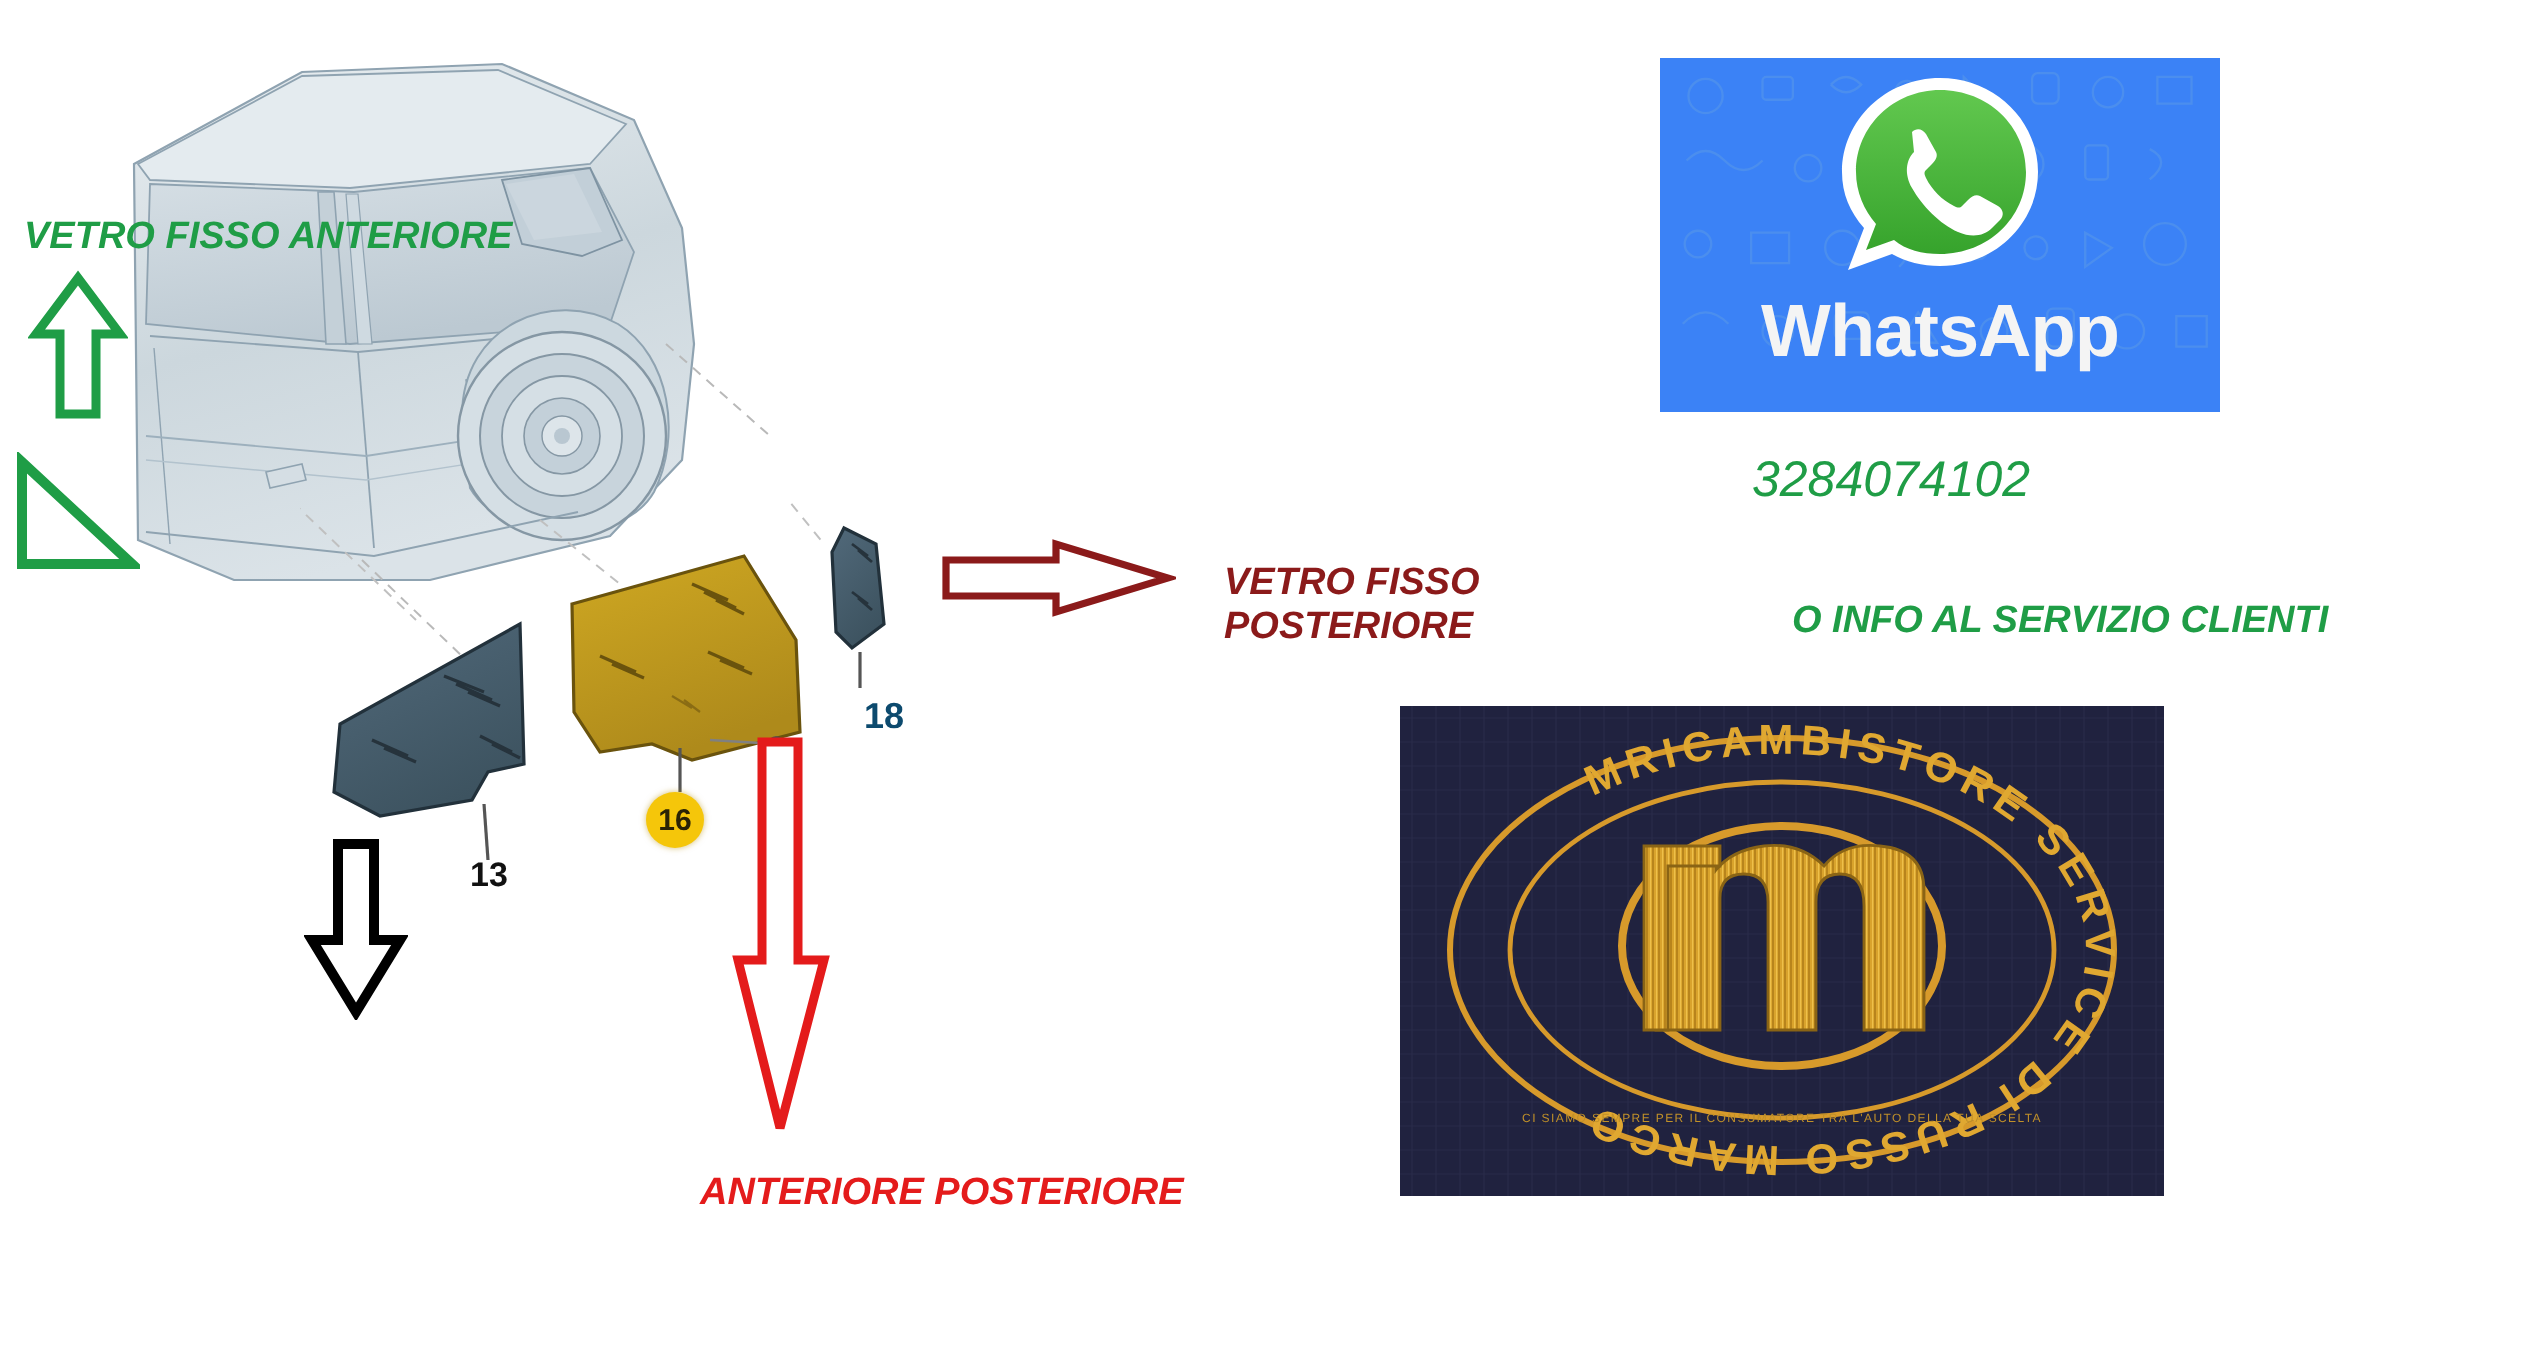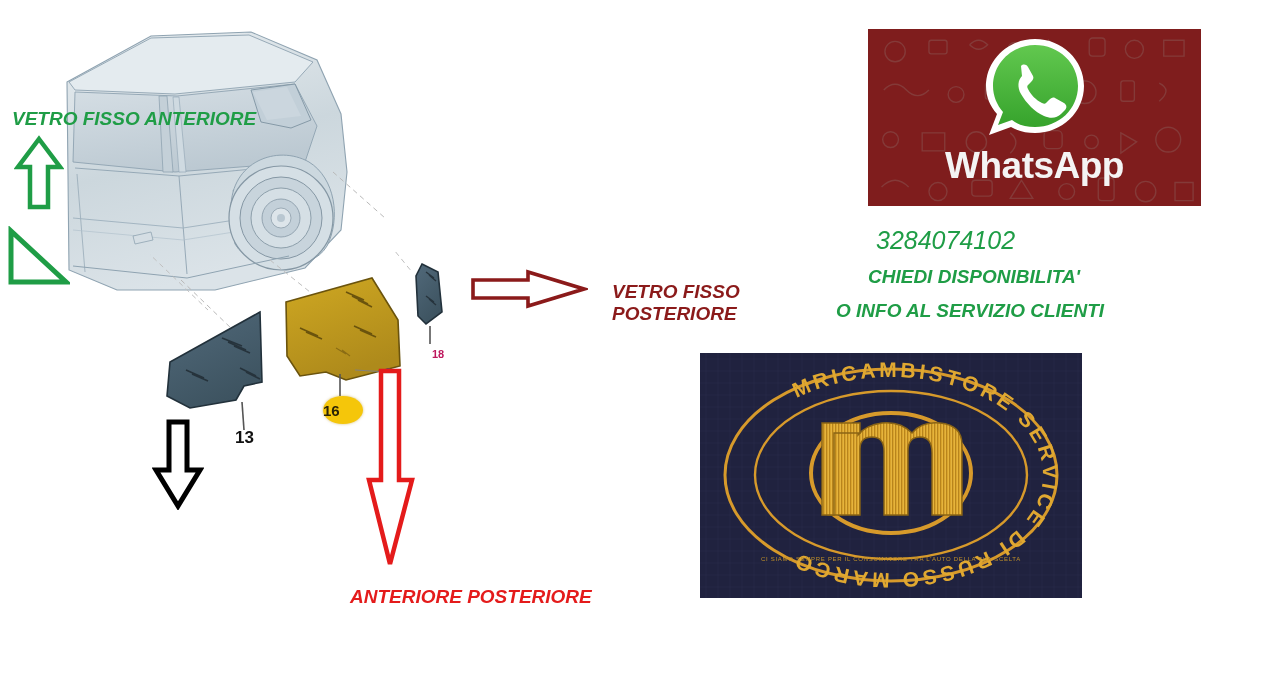--- a/index.html
+++ b/index.html
@@ -81,25 +81,25 @@
 
   
   #arrow-green-up   { left: 14px;  top: 135px; }
   #arrow-green-tri  { left: 6px;   top: 226px; }
   #arrow-black-down { left: 152px; top: 418px; }
   #arrow-red-down   { left: 366px; top: 368px; }
   #arrow-red-right  { left: 470px; top: 268px; }
 
   
   #whatsapp-banner {
-    left: 868px;
+    left: 830px;
     top: 29px;
-    width: 333px;
+    width: 280px;
     height: 177px;
-    background: #7f1d1d;
+    background: #3b82f6;
     overflow: hidden;
   }
   #whatsapp-banner .wa-pattern {
     position: absolute;
     inset: 0;
     opacity: .16;
   }
   #whatsapp-logo-circle {
     position: absolute;
     left: 50%;
@@ -132,21 +132,21 @@
   #contact-line-1 {
     left: 868px;
     top: 266px;
     font-size: 19px;
     font-weight: bold;
     font-style: italic;
     color: #1f9d46;
     white-space: nowrap;
   }
   #contact-line-2 {
-    left: 836px;
+    left: 896px;
     top: 300px;
     font-size: 19px;
     font-weight: bold;
     font-style: italic;
     color: #1f9d46;
     white-space: nowrap;
   }
 
   
   #shop-logo {
@@ -255,29 +255,29 @@
     <g>
       <path d="M272,14 L288,22 L292,62 L276,74 L268,66 L266,26 Z" fill="url(#gBlue)" stroke="#22313b" stroke-width="1.6"></path>
       <path d="M276,22 L284,28 M279,25 L286,31" stroke="#26333c" stroke-width="1.4" fill="none"></path>
       <path d="M276,46 L284,52 M279,49 L286,55" stroke="#26333c" stroke-width="1.4" fill="none"></path>
     </g>
     <path d="M280,76 L280,94" fill="none" stroke="#555" stroke-width="1.6"></path>
   </svg>
 
   <div class="abs" style="left:235px;top:428px;font-size:17px;font-weight:bold;color:#111;">13</div>
 
-  <div class="abs" style="left:323px;top:396px;width:40px;height:28px;border-radius:50%;background:#f5c60a;
-              display:flex;align-items:center;
+  <div class="abs" style="left:323px;top:396px;width:29px;height:28px;border-radius:50%;background:#f5c60a;
+              display:flex;align-items:center;justify-content:center;
               font-size:15px;font-weight:bold;color:#2a2305;box-shadow:0 0 3px rgba(180,140,0,.55);">
     <span>16</span>
   </div>
 
   <div class="abs" style="left:381px;top:397px;font-size:17px;font-weight:bold;color:#111;">17</div>
 
-  <div class="abs" style="left:432px;top:348px;font-size:11px;font-weight:bold;color:#be185d;">18</div>
+  <div class="abs" style="left:432px;top:348px;font-size:18px;font-weight:bold;color:#0c4a6e;">18</div>
 
   <svg class="abs" id="arrow-green-up" width="50" height="76" viewBox="0 0 50 76" xmlns="http://www.w3.org/2000/svg">
     <path d="M25,4 L46,32 L34,32 L34,72 L16,72 L16,32 L4,32 Z" fill="#ffffff" stroke="#1f9d46" stroke-width="4.5" stroke-linejoin="miter"></path>
   </svg>
 
   <svg class="abs" id="arrow-green-tri" width="64" height="62" viewBox="0 0 64 62" xmlns="http://www.w3.org/2000/svg">
     <path d="M5,5 L5,56 L60,56 Z" fill="#ffffff" stroke="#1f9d46" stroke-width="5" stroke-linejoin="miter"></path>
   </svg>
 
   <svg class="abs" id="arrow-black-down" width="52" height="92" viewBox="0 0 52 92" xmlns="http://www.w3.org/2000/svg">
@@ -348,21 +348,20 @@
       </defs>
       <path d="M52,2 C79,2 101,23 101,49 C101,75 79,96 52,96 C43,96 35,94 28,90 L6,98 L14,77 C7,69 3,60 3,49 C3,23 25,2 52,2 Z" fill="#ffffff"></path>
       <path d="M52,8 C76,8 95,26 95,49 C95,72 76,90 52,90 C43,90 35,88 29,83 L15,88 L20,75 C14,68 10,59 10,49 C10,26 29,8 52,8 Z" fill="url(#waG)"></path>
       <path d="M38,29 c2,-2 5,-2 7,1 l5,9 c1,2 0,4 -2,6 l-3,3 c-1,1 -1,2 0,4 c3,6 8,11 14,14 c2,1 3,1 4,0 l3,-3 c2,-2 4,-3 6,-2 l9,5 c3,2 3,5 1,7 l-4,4 c-4,4 -10,5 -17,2 c-9,-4 -18,-13 -23,-22 c-4,-7 -3,-14 1,-18 Z" fill="#ffffff"></path>
     </svg>
 
     <div id="whatsapp-wordmark">WhatsApp</div>
   </div>
 
   <div class="abs" id="phone-number">3284074102</div>
-  <div class="abs" id="contact-line-1">CHIEDI DISPONIBILITA'</div>
   <div class="abs" id="contact-line-2">O INFO AL SERVIZIO CLIENTI</div>
 
   <div class="abs" id="shop-logo">
     <svg width="382" height="245" viewBox="0 0 382 245" xmlns="http://www.w3.org/2000/svg">
       <defs>
         <linearGradient id="goldG" x1="0" y1="0" x2="0" y2="1">
           <stop offset="0%" stop-color="#e8b martial"></stop>
         </linearGradient>
         <pattern id="woodG" width="3" height="6" patternUnits="userSpaceOnUse">
           <rect width="3" height="6" fill="#d9a32c"></rect>

